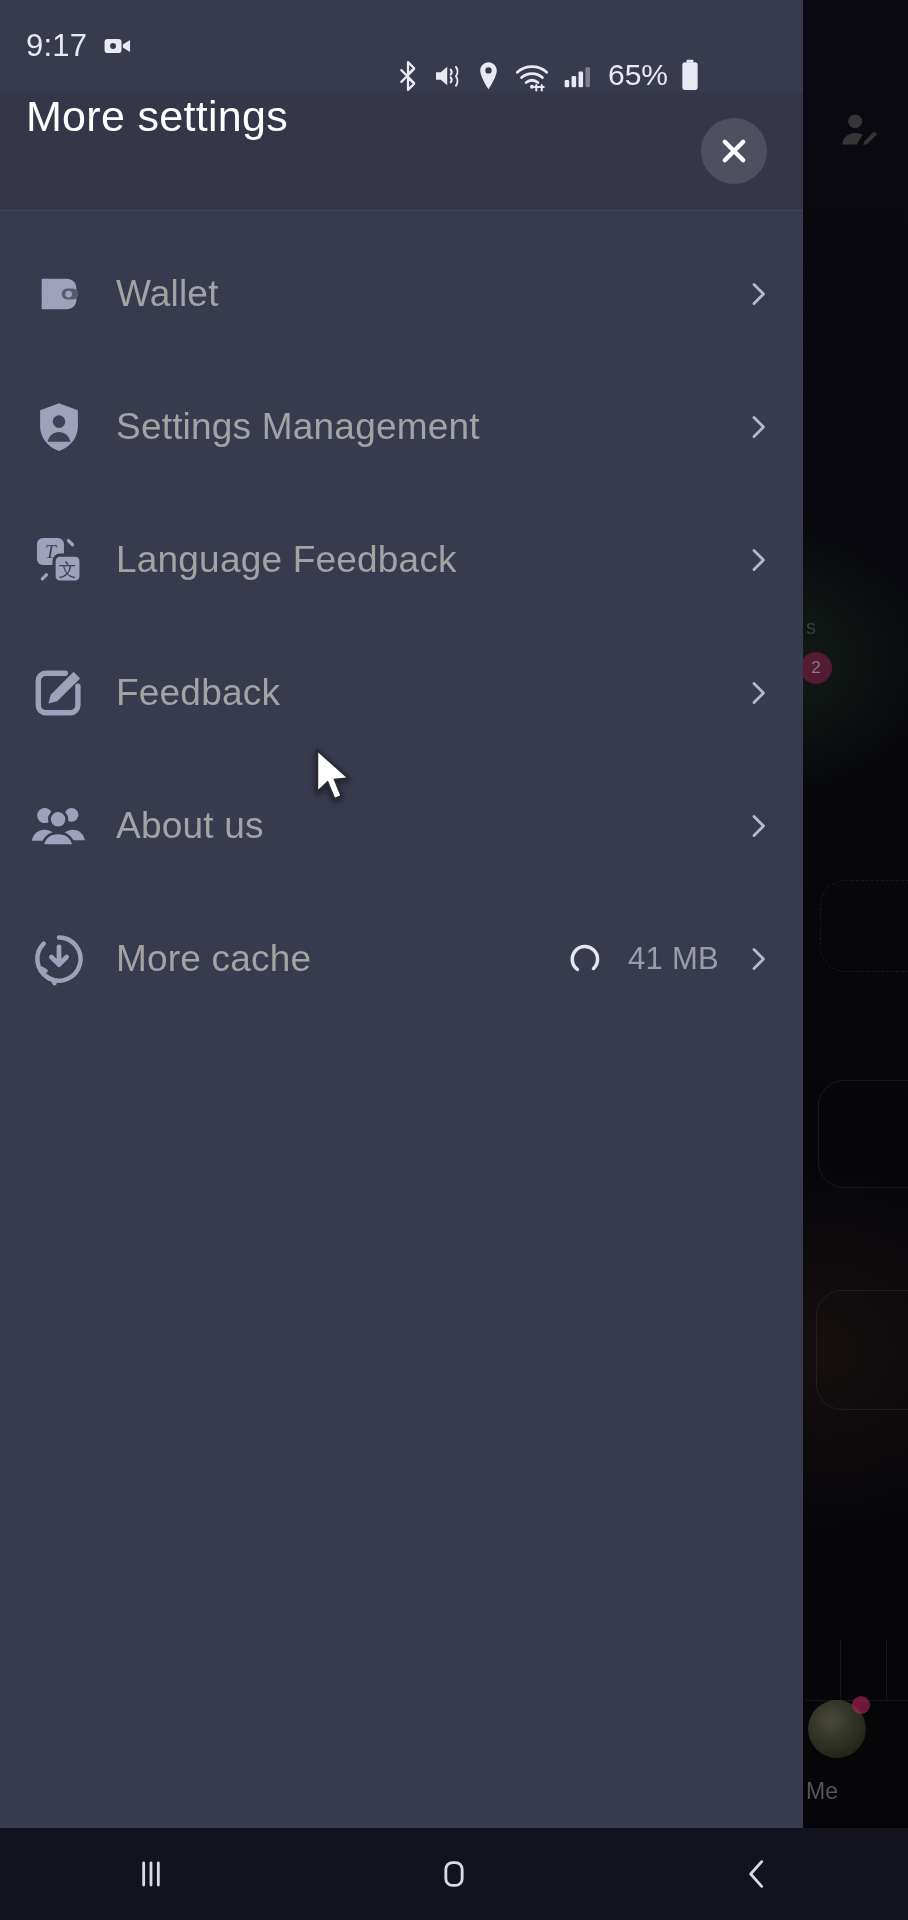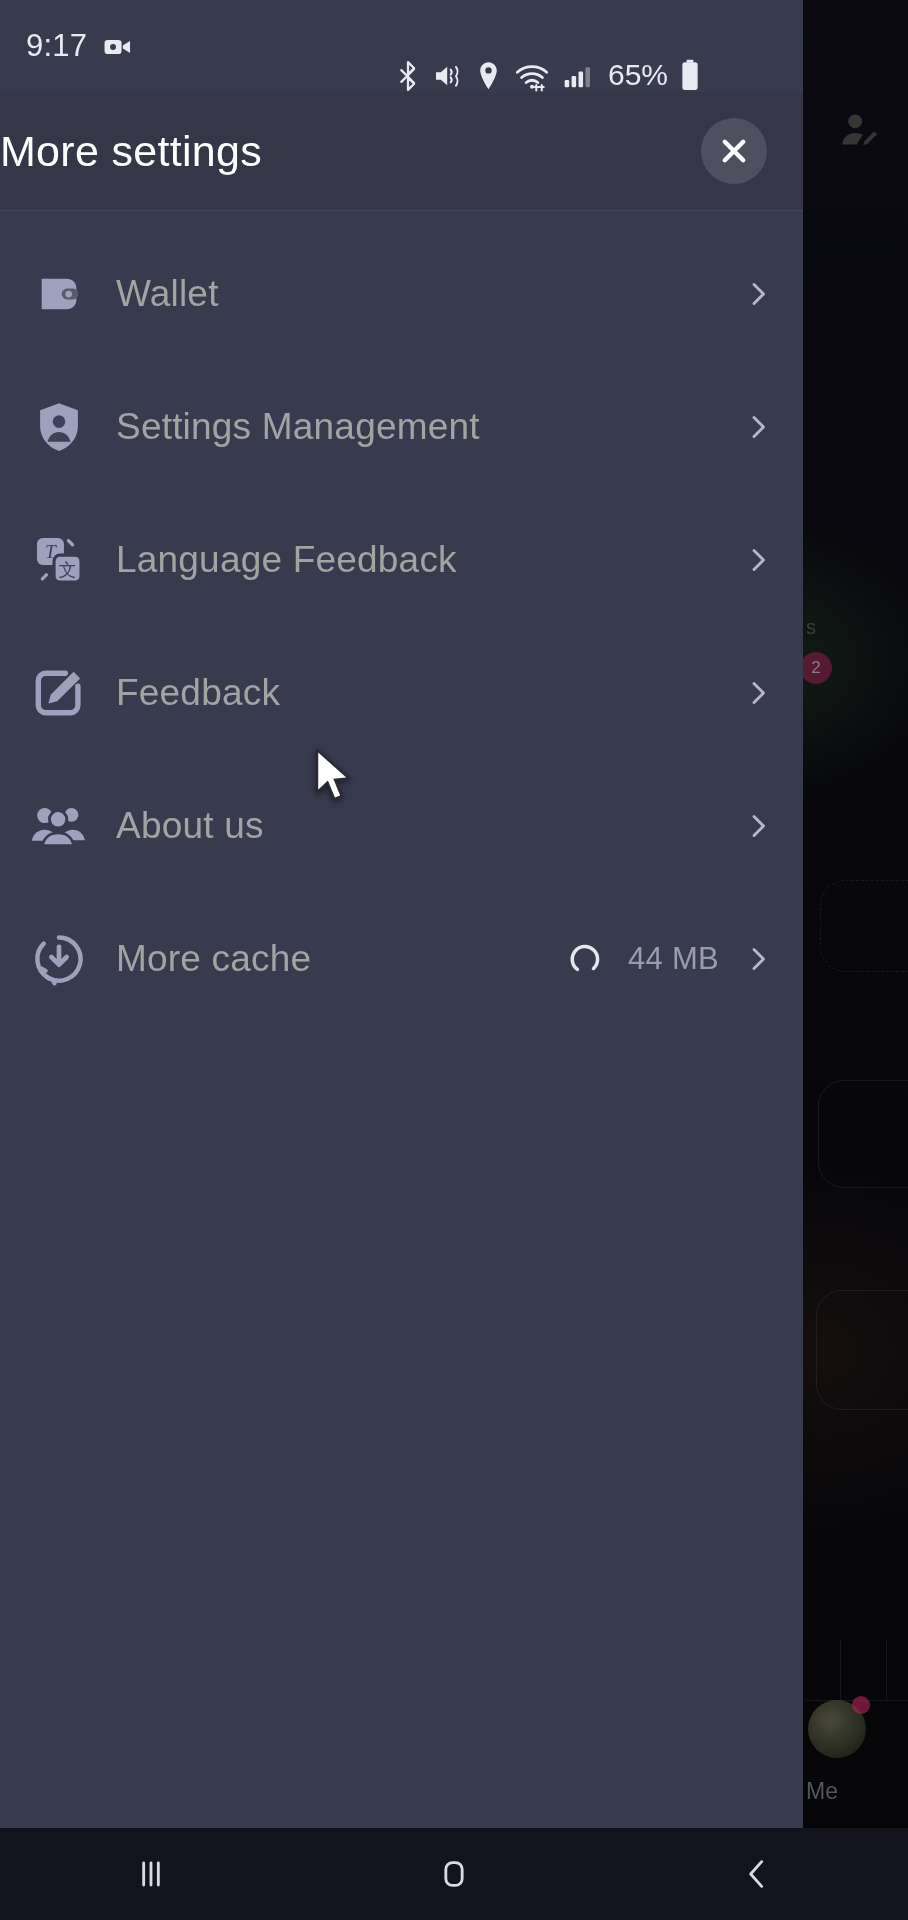--- a/index.html
+++ b/index.html
@@ -77,36 +77,37 @@
     width:803px; height:1828px;
     background:#383a4e;
   }
   .status-bar {
     position:relative;
     height:92px;
     background:#383a4e;
     display:flex; align-items:center;
     padding:0 28px 0 26px;
   }
-  .status-left { display:flex; align-items:flex-end; gap:14px; }
+  .status-left { display:flex; align-items:center; gap:14px; }
   .status-time { color:#e9e9f2; font-size:31px; letter-spacing:.2px; }
   .status-right {
     position:absolute; right:0; top:0; height:92px;
     display:flex; align-items:flex-end; gap:11px;
     padding-right:0;
     left:395px; justify-content:flex-start;
   }
   .sicon { display:block; }
   .battery-pct { color:#e9e9f2; font-size:30px; margin-left:3px; }
 
   .drawer-header {
     position:relative;
     height:118px;
     background:#353748;
-    display:flex; align-items:center;
+    display:flex; align-items:flex-start;
+    padding-left:26px;
   }
   .drawer-title {
     color:#ffffff;
     font-size:43px;
     font-weight:400;
     letter-spacing:.3px;
   }
   .close-btn {
     position:absolute; right:36px; top:50%;
     transform:translateY(-50%);
@@ -349,21 +350,21 @@
             <path d="M12 2.4a9.6 9.6 0 1 1-6.8 2.8" stroke="#9fa0bb" stroke-width="2" fill="none" stroke-linecap="round"></path>
             <path d="M4.2 16.2l1.8 1.1M6 19.4l1.6 1.3M9.2 21.2l.8 1.6" stroke="#9fa0bb" stroke-width="1.9" stroke-linecap="round"></path>
             <path d="M12 6.6v7.6M8.6 11.1L12 14.5l3.4-3.4" stroke="#9fa0bb" stroke-width="2.1" fill="none" stroke-linecap="round" stroke-linejoin="round"></path>
           </svg>
         </div>
         <div class="row-label">More cache</div>
         <div class="row-right">
           <svg class="spinner" viewBox="0 0 24 24">
             <path d="M7.2 18.6A8 8 0 1 1 17.4 18" stroke="#e6e6ee" stroke-width="2.2" fill="none" stroke-linecap="round"></path>
           </svg>
-          <span class="row-value">44 MB</span>
+          <span class="row-value">41 MB</span>
           <svg class="chev" viewBox="0 0 24 24">
             <path d="M8.8 4.4L16.4 12l-7.6 7.6" stroke="#b6b7c8" stroke-width="2.3" fill="none" stroke-linecap="round" stroke-linejoin="round"></path>
           </svg>
         </div>
       </div>
 
     </div>
   </div>
 
   <svg class="cursor" viewBox="0 0 20 28">

